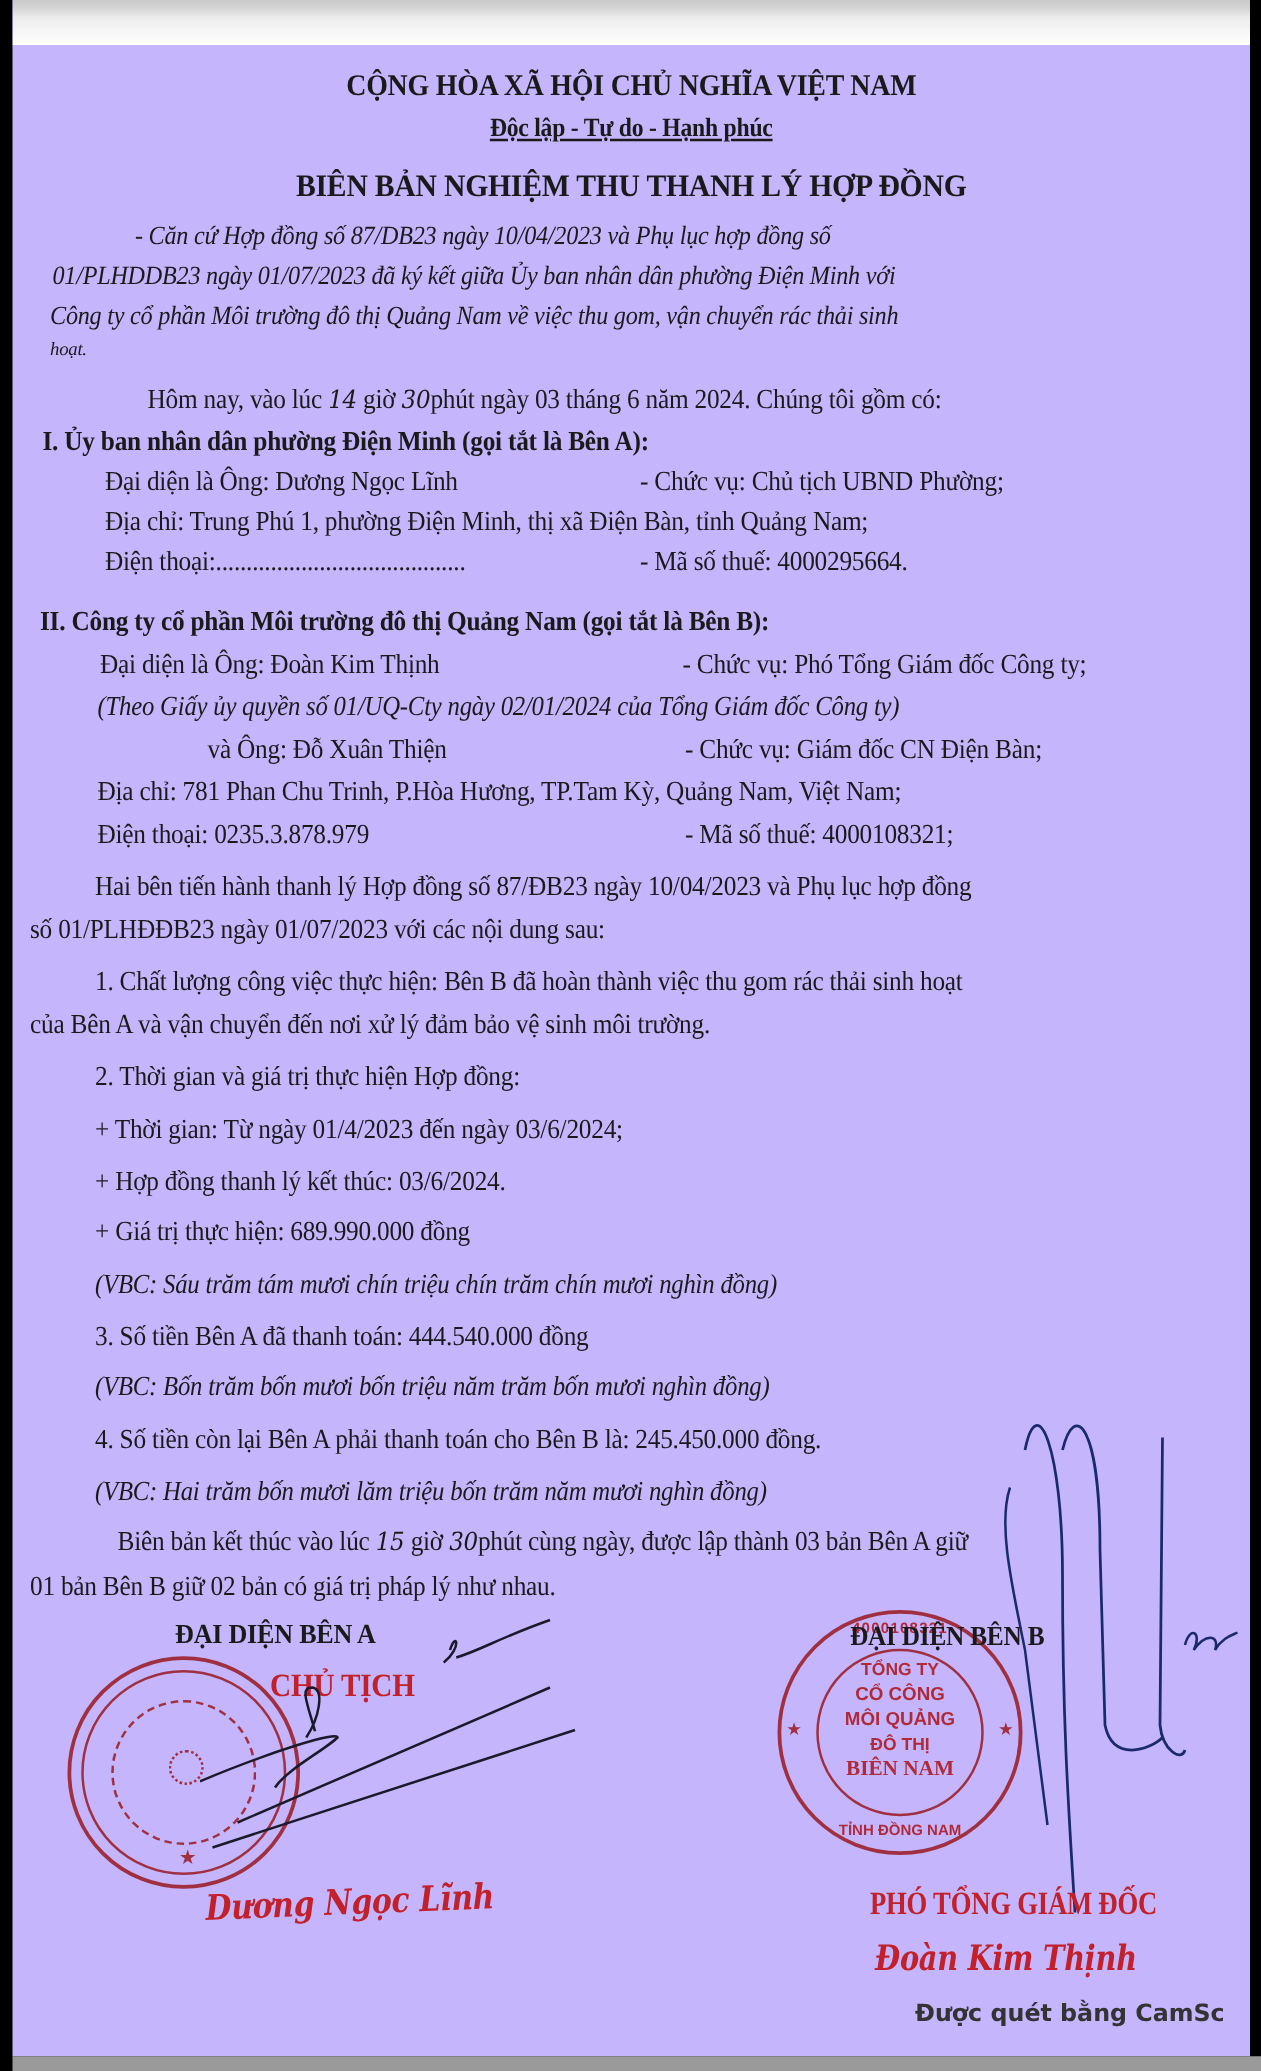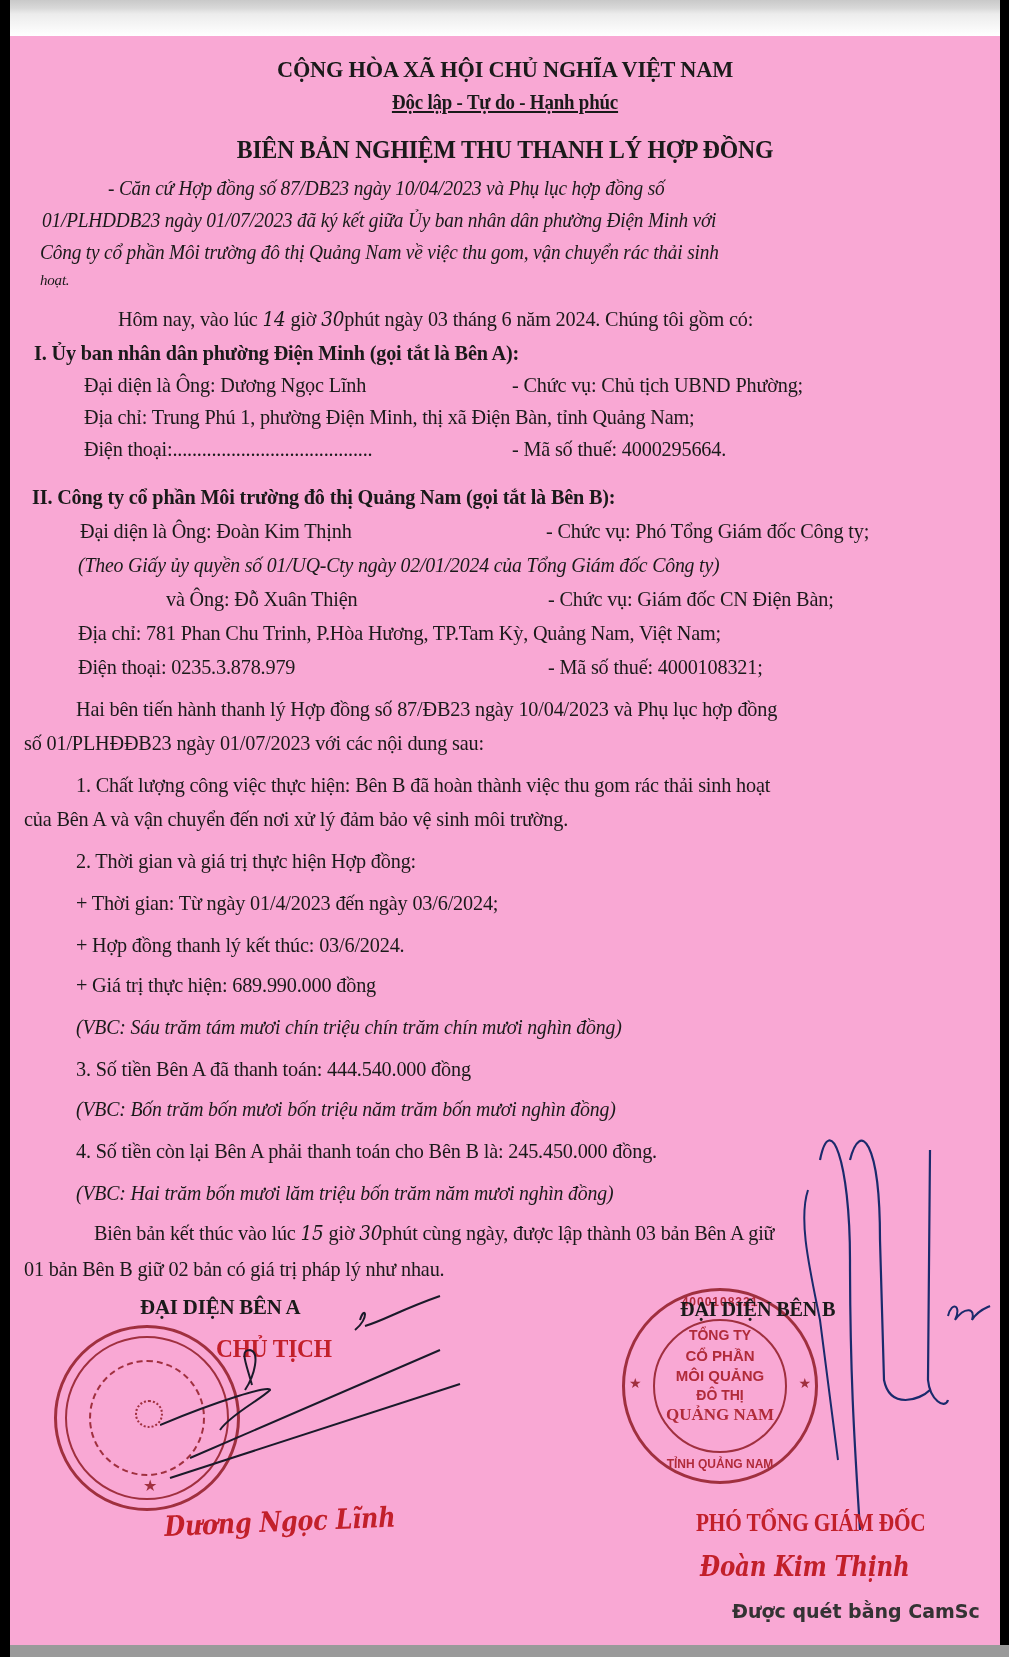--- a/index.html
+++ b/index.html
@@ -1,20 +1,20 @@
 <!DOCTYPE html>
 <html><head>
 <meta charset="utf-8">
 <style>
   * { box-sizing: border-box; margin: 0; padding: 0; }
   html, body { width: 1009px; height: 1657px; background: #000; overflow: hidden; }
   .frame { position: absolute; left: 0; top: 0; width: 1009px; height: 1657px; background: #000; }
   .paper {
     position: absolute; left: 10px; top: 0; width: 990px; height: 1645px;
-    background: #f9a8d4; overflow: hidden;
+    background: #c4b5fd; overflow: hidden;
     font-family: "Liberation Serif", "DejaVu Serif", serif; color: #1a1a1a;
   }
   .top-shade {
     position: absolute; left: 0; top: 0; width: 100%; height: 36px;
     background: linear-gradient(#c9c9c9 0px, #d8d8d8 8px, #ececec 14px, #fafafa 30px, #fff 36px);
   }
   .bottom-bar { position: absolute; left: 10px; top: 1645px; width: 999px; height: 12px; background: #9a9a9a; }
 
   .line { position: absolute; white-space: nowrap; font-size: 22px; letter-spacing: -0.2px; transform-origin: left top; }
   .b { font-weight: bold; }
@@ -108,25 +108,25 @@
       <path d="M30 168 L280 60" stroke="#1a1a2a" stroke-width="2" fill="none"></path>
       <path d="M10 188 L300 94" stroke="#1a1a2a" stroke-width="2" fill="none"></path>
       <path d="M0 135 C60 110 110 95 110 100 C100 110 70 125 60 140" stroke="#1a1a2a" stroke-width="2" fill="none"></path>
       <path d="M92 95 C85 70 80 60 90 60 C100 62 95 85 85 100" stroke="#1a1a2a" stroke-width="2" fill="none"></path>
     </svg>
 
     <div class="stamp" style="left:612px; top:1288px; width:196px; height:196px;">
       <div class="ring" style="left:28px; top:28px; width:134px; height:134px;"></div>
       <div class="stamp-text" style="top:4px; font-size:12px; letter-spacing:1px;">4000108321</div>
       <div class="stamp-text" style="top:36px; font-size:14px;">TỔNG TY</div>
-      <div class="stamp-text" style="top:56px; font-size:15px;">CỔ PHẦN</div>
+      <div class="stamp-text" style="top:56px; font-size:15px;">CỔ CÔNG</div>
       <div class="stamp-text" style="top:76px; font-size:15px;">MÔI QUẢNG</div>
       <div class="stamp-text" style="top:96px; font-size:14px;">ĐÔ THỊ</div>
-      <div class="stamp-text" style="top:114px; font-size:17px; font-family:'Liberation Serif', serif;">QUẢNG NAM</div>
-      <div class="stamp-text" style="top:166px; font-size:12px;">TỈNH QUẢNG NAM</div>
+      <div class="stamp-text" style="top:114px; font-size:17px; font-family:'Liberation Serif', serif;">BIÊN NAM</div>
+      <div class="stamp-text" style="top:166px; font-size:12px;">TỈNH ĐỒNG NAM</div>
       <div style="position:absolute; left:4px; top:84px; color:#a0303f; font-size:14px;">★</div>
       <div style="position:absolute; right:4px; top:84px; color:#a0303f; font-size:14px;">★</div>
     </div>
     <div class="line b" style="left:670px; top:1296px; font-size:22px; transform:scaleX(0.92);">ĐẠI DIỆN BÊN B</div>
     <svg class="sig" style="left:770px; top:1120px;" width="230" height="420">
       <path d="M40 40 C50 -10 70 40 70 140 C70 260 75 330 80 410" stroke="#1a2a6c" stroke-width="2.2" fill="none"></path>
       <path d="M70 40 C80 0 100 20 100 120 L104 260 C110 290 140 280 150 270" stroke="#1a2a6c" stroke-width="2.2" fill="none"></path>
       <path d="M150 30 L148 260 C150 280 165 290 168 280" stroke="#1a2a6c" stroke-width="2.2" fill="none"></path>
       <path d="M168 196 C172 180 182 186 175 200 C185 186 196 188 192 200 C198 190 206 188 210 186" stroke="#1a2a6c" stroke-width="2" fill="none"></path>
       <path d="M28 70 C18 100 30 150 40 200 L58 340" stroke="#1a2a6c" stroke-width="2" fill="none"></path>

